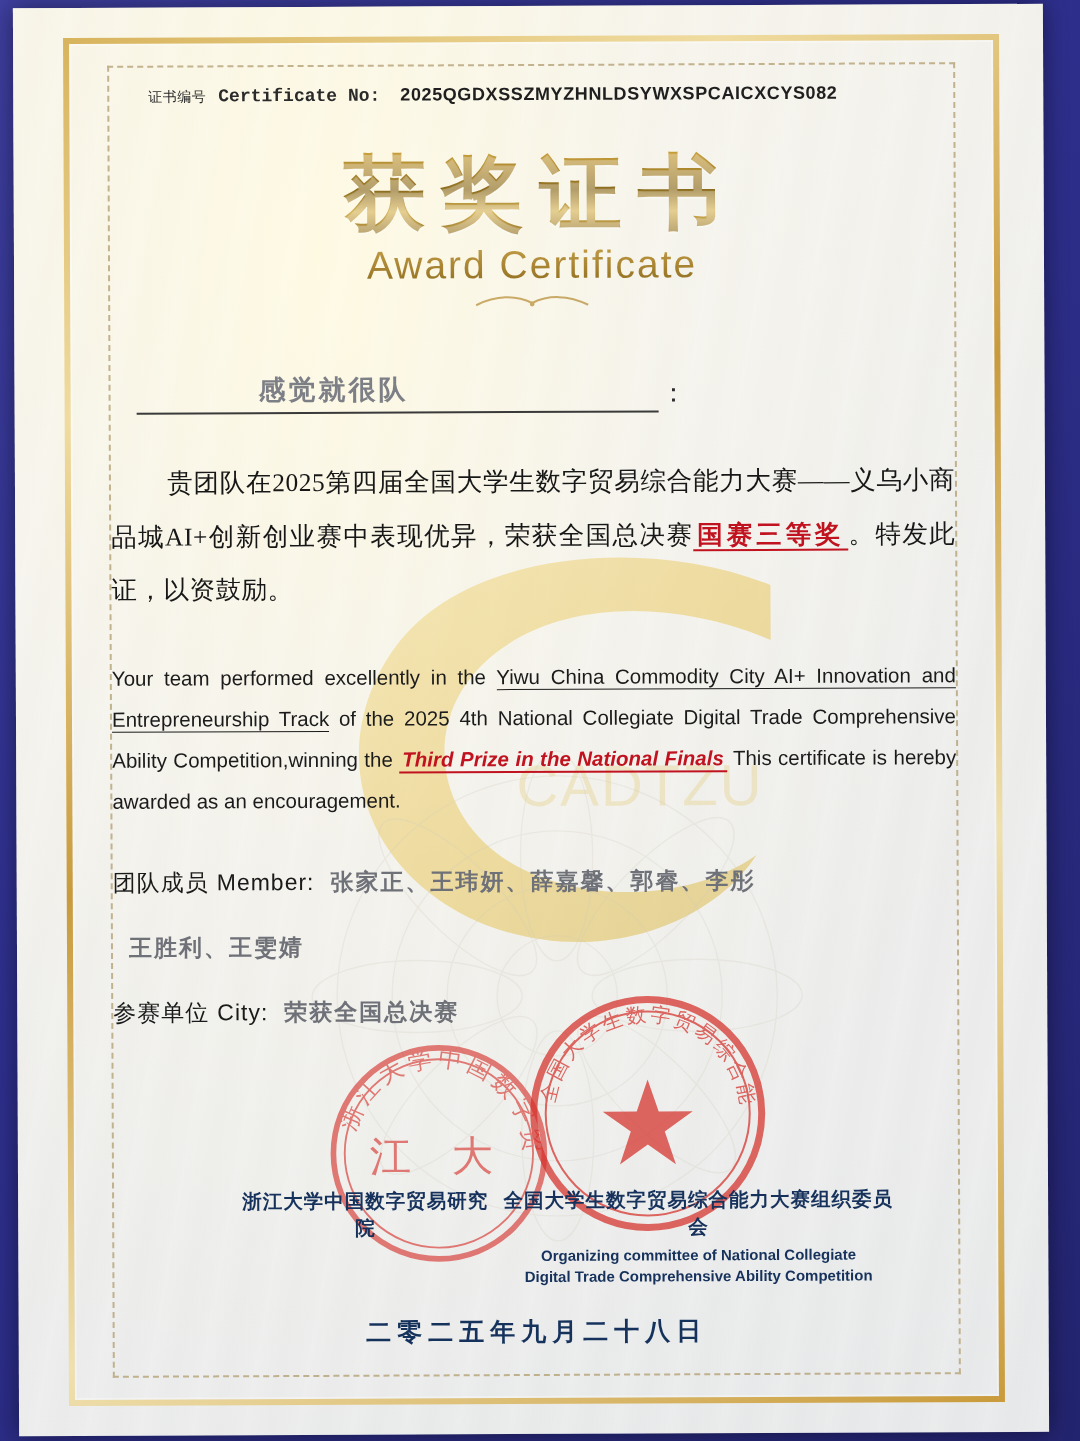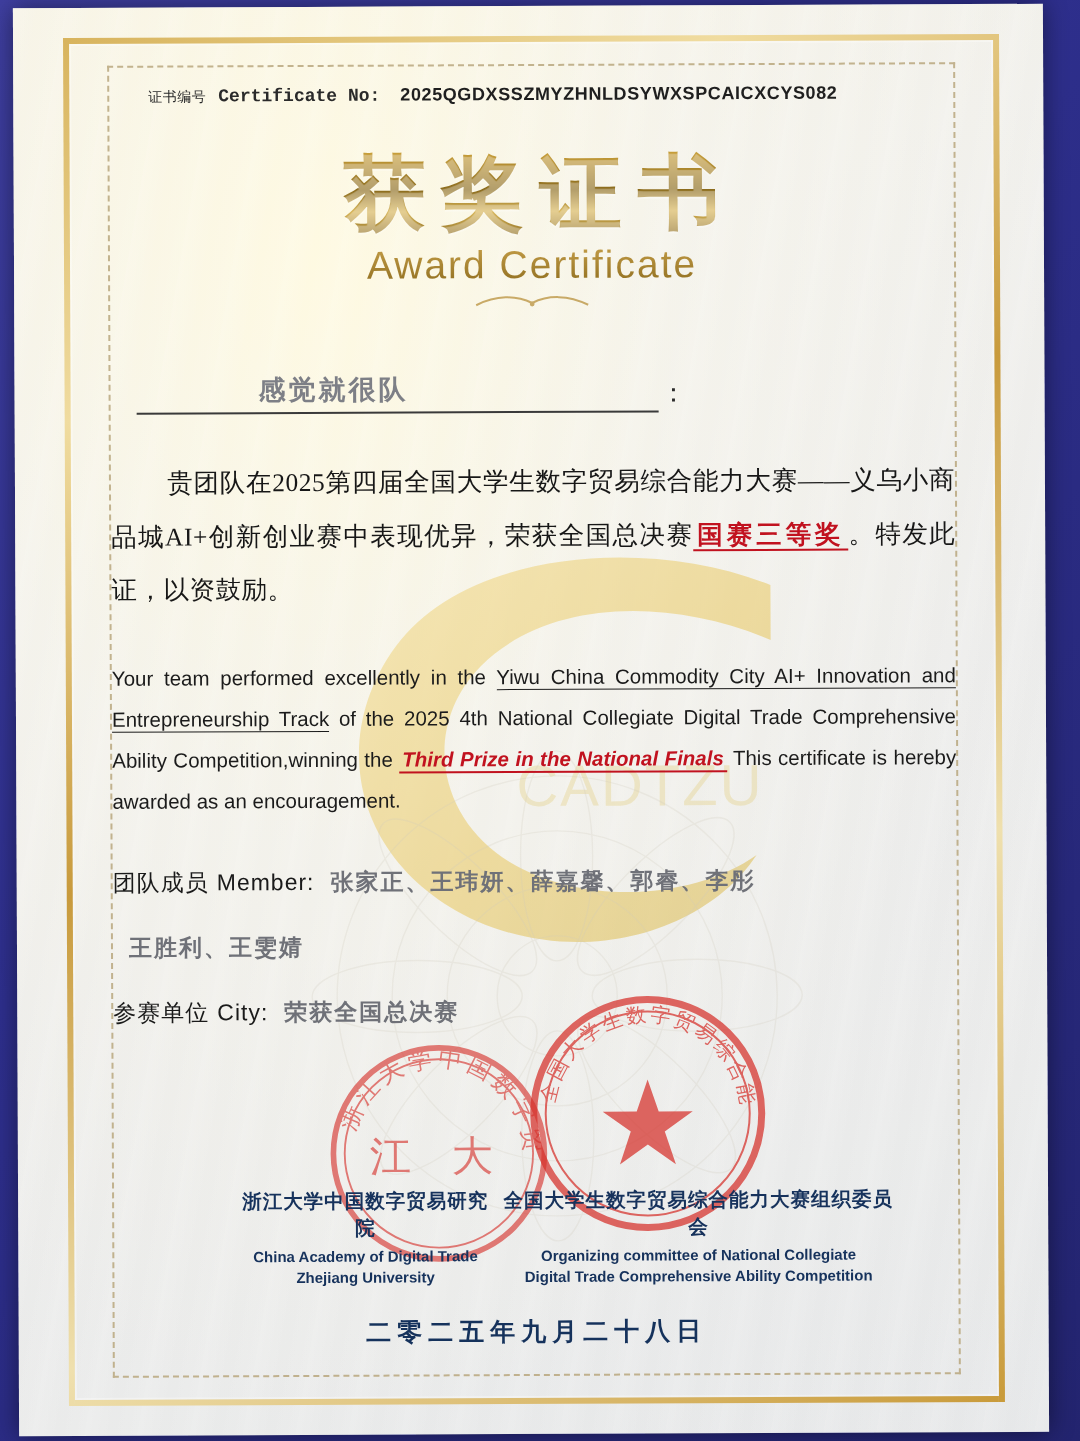--- a/index.html
+++ b/index.html
@@ -421,24 +421,20 @@
           </defs>
         <text font-family="Liberation Serif, serif" font-size="20" fill="#d6302a" letter-spacing="3">
           <textPath href="#arcR" startOffset="4%">全国大学生数字贸易综合能力大赛组织委员会</textPath>
         </text>
         <path d="M120 86 L131 118 L165 118 L137 138 L148 171 L120 151 L92 171 L103 138 L75 118 L109 118 Z" fill="#d6302a"></path>
       </svg>
 
       <div class="signatures">
         <div class="sig-col">
           <div class="sig-cn">浙江大学中国数字贸易研究院</div>
-          <div class="sig-en">
-            <div>China Academy of Digital Trade</div>
-            <div>Zhejiang University</div>
-          </div>
         </div>
         <div class="sig-col">
           <div class="sig-cn">全国大学生数字贸易综合能力大赛组织委员会</div>
           <div class="sig-en">
             <div>Organizing committee of National Collegiate</div>
             <div>Digital Trade Comprehensive Ability Competition</div>
           </div>
         </div>
       </div>
 

